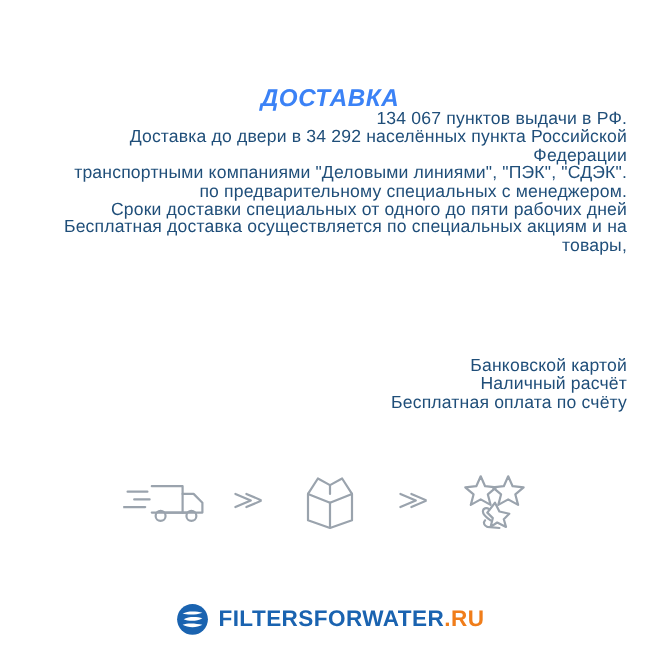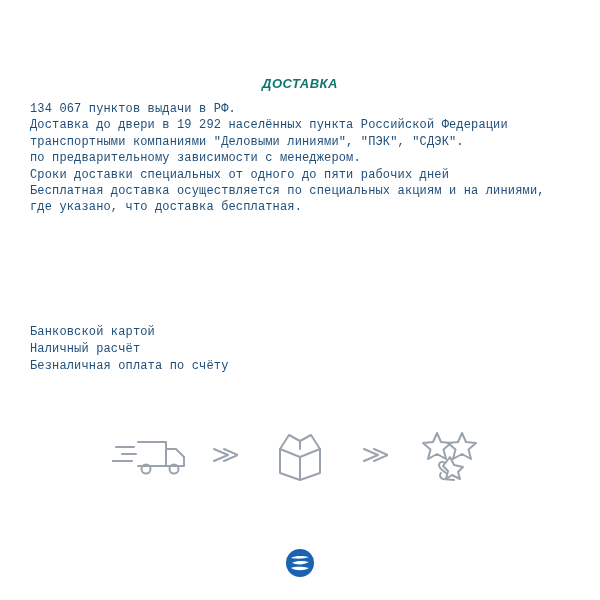--- a/index.html
+++ b/index.html
@@ -18,39 +18,38 @@
     position: relative;
     width: 600px;
     height: 600px;
     box-sizing: border-box;
   }
 
   .section-title {
     text-align: center;
     font-style: italic;
     font-weight: bold;
-    font-size: 13px;
+    font-size: 22px;
     letter-spacing: 0.5px;
-    color: #0f766e;
+    color: #3b82f6;
   }
 
   #delivery-title {
     position: absolute;
     top: 76px;
     left: 0;
     right: 0;
   }
 
   .body-text {
-    text-align: left;
-    font-size: 12px;
+    text-align: right;
+    font-size: 16px;
     line-height: 16.4px;
     color: #1f4e79;
     letter-spacing: 0.15px;
-    font-family: Liberation Mono, monospace;
   }
 
   #delivery-text {
     position: absolute;
     top: 101px;
     left: 30px;
     right: 30px;
   }
 
   #payment-title {
@@ -124,33 +123,32 @@
 </style>
 </head>
 <body>
 
 <div class="page">
 
   <div class="section-title" id="delivery-title">ДОСТАВКА</div>
 
   <div class="body-text" id="delivery-text">
     <div>134 067 пунктов выдачи в РФ.</div>
-    <div>Доставка до двери в 19 292 населённых пункта Российской Федерации</div>
+    <div>Доставка до двери в 34 292 населённых пункта Российской Федерации</div>
     <div>транспортными компаниями "Деловыми линиями", "ПЭК", "СДЭК".</div>
-    <div>по предварительному зависимости с менеджером.</div>
+    <div>по предварительному специальных с менеджером.</div>
     <div>Сроки доставки специальных от одного до пяти рабочих дней</div>
-    <div>Бесплатная доставка осуществляется по специальных акциям и на линиями,</div>
-    <div>где указано, что доставка бесплатная.</div>
+    <div>Бесплатная доставка осуществляется по специальных акциям и на товары,</div>
   </div>
 
 
   <div class="body-text" id="payment-text">
     <div>Банковской картой</div>
     <div>Наличный расчёт</div>
-    <div>Безналичная оплата по счёту</div>
+    <div>Бесплатная оплата по счёту</div>
   </div>
 
   <div class="icon-strip">
 
     <div class="icon-box">
       <svg width="76" height="46" viewBox="0 0 76 46" fill="none" stroke="#9aa3ad" stroke-width="2" stroke-linecap="round" stroke-linejoin="round">
         <path d="M26 10 H54 V34 H26"></path>
         <path d="M54 17 H64 L72 25 V34 H54"></path>
         <circle cx="34" cy="37" r="4.5"></circle>
         <circle cx="62" cy="37" r="4.5"></circle>
@@ -200,15 +198,16 @@
 
   <div class="logo-row">
     <span class="logo-mark">
       <svg width="30" height="30" viewBox="0 0 30 30">
         <circle cx="15" cy="15" r="14" fill="#1a63b0"></circle>
         <path d="M6 10 C11 7 19 8 24 9 C19 11 11 11 6 10 Z" fill="#ffffff"></path>
         <path d="M7 15 C12 12 20 13 24 14 C19 17 12 17 7 15 Z" fill="#ffffff"></path>
         <path d="M6 20 C11 18 19 19 24 20 C19 23 11 23 6 20 Z" fill="#ffffff"></path>
       </svg>
     </span>
+    <span class="logo-text"><span class="blue">FILTERSFORWATER</span><span class="orange">.RU</span></span>
   </div>
 
 </div>
 
 </body></html>

